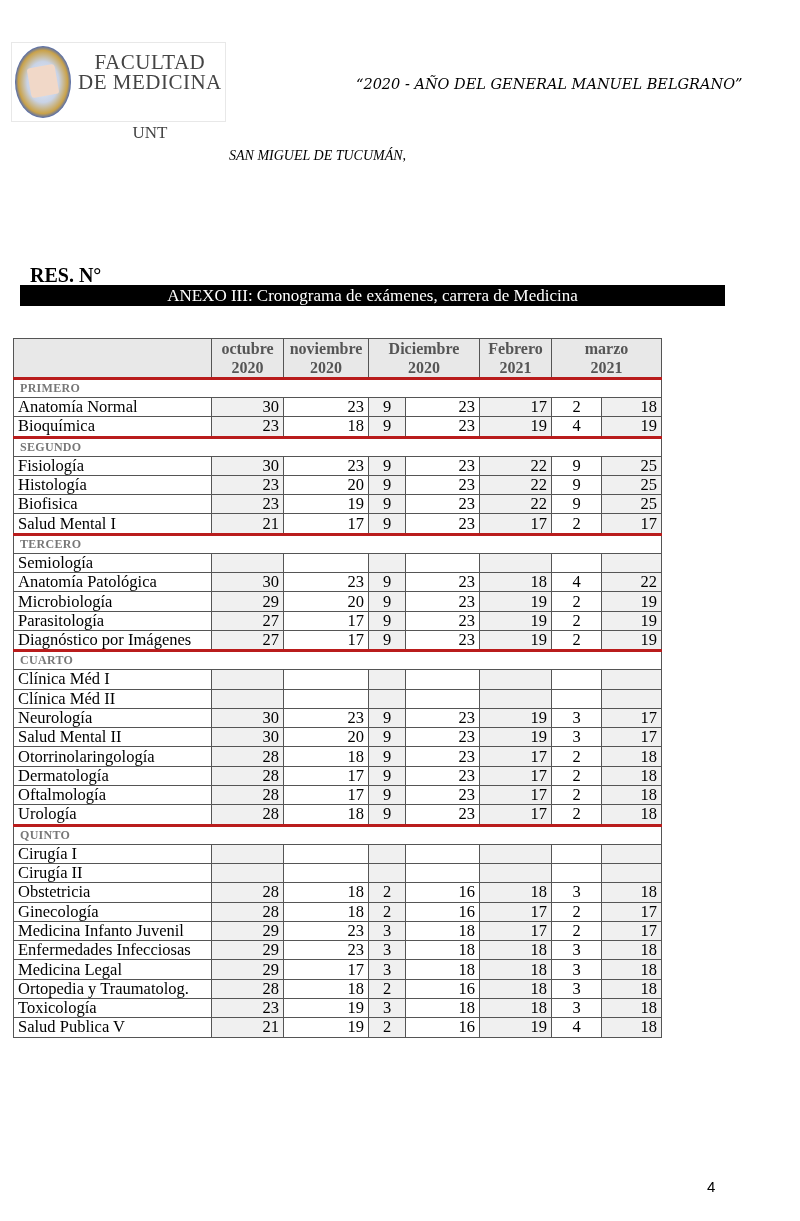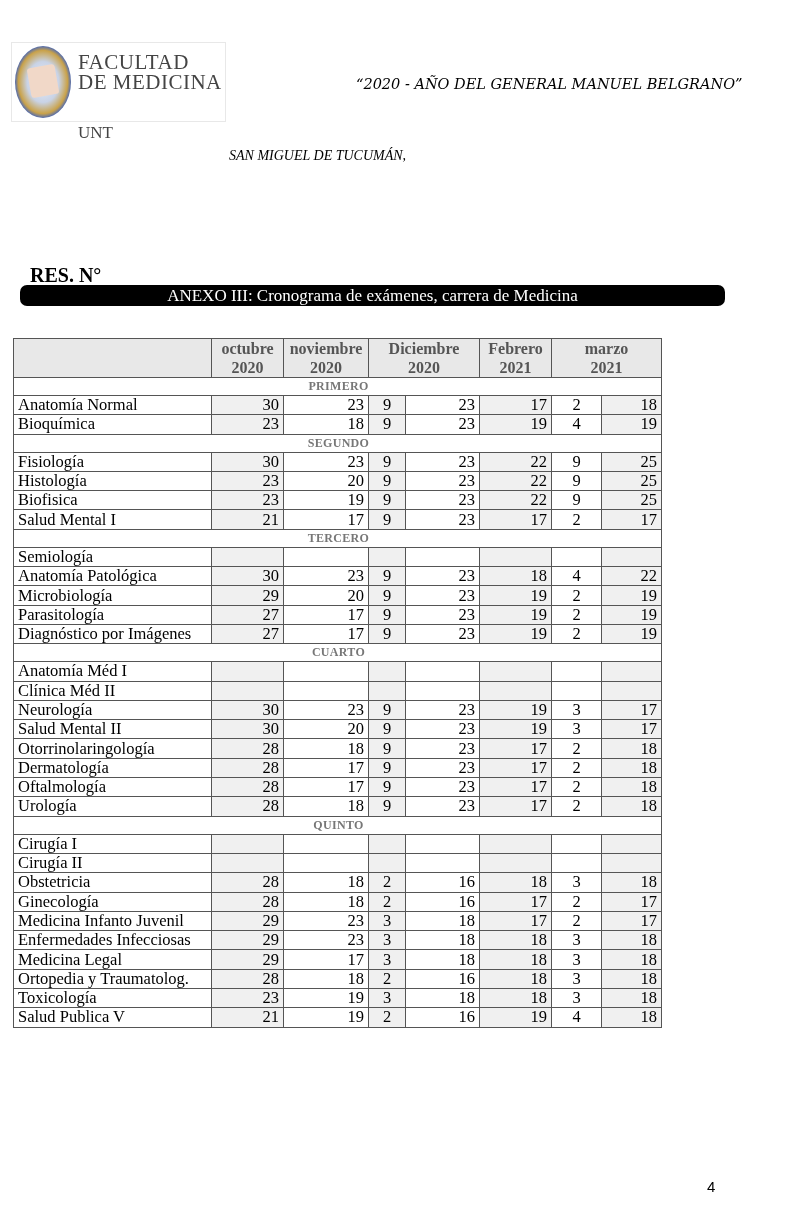--- a/index.html
+++ b/index.html
@@ -1,35 +1,35 @@
 <!DOCTYPE html>
 <html><head>
 <meta charset="utf-8">
 <style>
   html, body { margin:0; padding:0; background:#fff; }
   body { width:800px; height:1221px; position:relative; overflow:hidden; font-family:"Liberation Serif", serif; color:#000; }
-  .logo { position:absolute; left:11px; top:42px; width:215px; height:80px; border:1px solid #e8e8e8; background:#fff; box-sizing:border-box; }
+  .logo { position:absolute; left:11px; top:42px; width:215px; height:80px; border:1px solid #e8e8e8; background:#fff; box-sizing:border-box;text-align:center; }
   .seal { position:absolute; left:3px; top:3px; width:56px; height:72px; border-radius:50%; background:radial-gradient(ellipse at center, #e9eef7 0%, #c9d3e6 40%, #c9a24a 62%, #5a6fa8 70%, #2e4a8c 100%); }
   .seal-inner { position:absolute; left:14px; top:20px; width:28px; height:30px; background:#f1d8c8; border-radius:3px; transform:rotate(-10deg); }
   .logo-text { position:absolute; left:66px; top:9px; font-family:"Liberation Serif", serif; color:#444; line-height:20px; }
   .logo-text .l1 { font-size:21px; letter-spacing:0.5px; }
   .logo-text .l2 { font-size:21px; letter-spacing:0.5px; }
   .logo-text .l3 { font-size:17px;margin-top:31px; }
   .motto { position:absolute; left:356px; top:76px; font-size:16px; font-style:italic; white-space:nowrap; font-family:"DejaVu Serif", serif; font-size:14.5px; }
   .city { position:absolute; left:229px; top:148px; font-size:14px;font-style:italic; }
   .res { position:absolute; left:30px; top:264px; font-size:20px; font-weight:bold;text-align:center; }
-  .annex-bar { position:absolute; left:20px; top:285px; width:705px; height:21px; background:#000; color:#fff; font-size:17px; text-align:center; line-height:21px;border-radius:7px; }
+  .annex-bar { position:absolute; left:20px; top:285px; width:705px; height:21px; background:#000; color:#fff; font-size:17px; text-align:center; line-height:21px; }
   table.sched { position:absolute; left:5px; top:338px; border-collapse:collapse; font-size:16.5px;margin-left:8px; }
   table.sched td { border:1px solid #555; padding:0 4px; height:18.3px; line-height:18px; }
   .col-subj { width:198px; }
   .col-oct { width:72px; } .col-nov { width:85px; } .col-d1 { width:37px; } .col-d2 { width:74px; }
   .col-feb { width:72px; } .col-m1 { width:50px; } .col-m2 { width:60px; }
   tr.head td { background:#e8e8e8; color:#555; font-weight:bold; text-align:center; height:38px; line-height:19px; font-size:16px; }
   tr.head td.blank { background:#e8e8e8; }
-  tr.sect td { border-left:1px solid #555; border-right:1px solid #555; border-top:1px solid #b91c1c; border-bottom:none; font-size:12px; font-weight:bold; color:#777; height:17px; line-height:17px; padding-left:6px; letter-spacing:0.3px;text-align:center; }
+  tr.sect td { border-left:1px solid #555; border-right:1px solid #555; border-top:3px solid #b91c1c; border-bottom:none; font-size:12px; font-weight:bold; color:#777; height:17px; line-height:17px; padding-left:6px; letter-spacing:0.3px; }
   td.num { text-align:right; }
   td.num.c { text-align:center; }
   td.g { background:#f0f0f0; }
   td.w { background:#fff; }
   .page-num { position:absolute; left:707px; top:1178px; font-family:"Liberation Sans", sans-serif; font-size:15px; }
 </style>
 </head>
 <body>
 
 <div class="logo">
@@ -184,21 +184,21 @@
         <td class="num c g">9</td>
         <td class="num w">23</td>
         <td class="num g">19</td>
         <td class="num c w">2</td>
         <td class="num g">19</td>
       </tr>
       <tr class="sect">
         <td colspan="8">CUARTO</td>
       </tr>
       <tr>
-        <td>Anatomía Méd I</td>
+        <td>Clínica Méd I</td>
         <td class="num g"></td>
         <td class="num w"></td>
         <td class="num c g"></td>
         <td class="num w"></td>
         <td class="num g"></td>
         <td class="num c w"></td>
         <td class="num g"></td>
       </tr>
       <tr>
         <td>Clínica Méd II</td>

